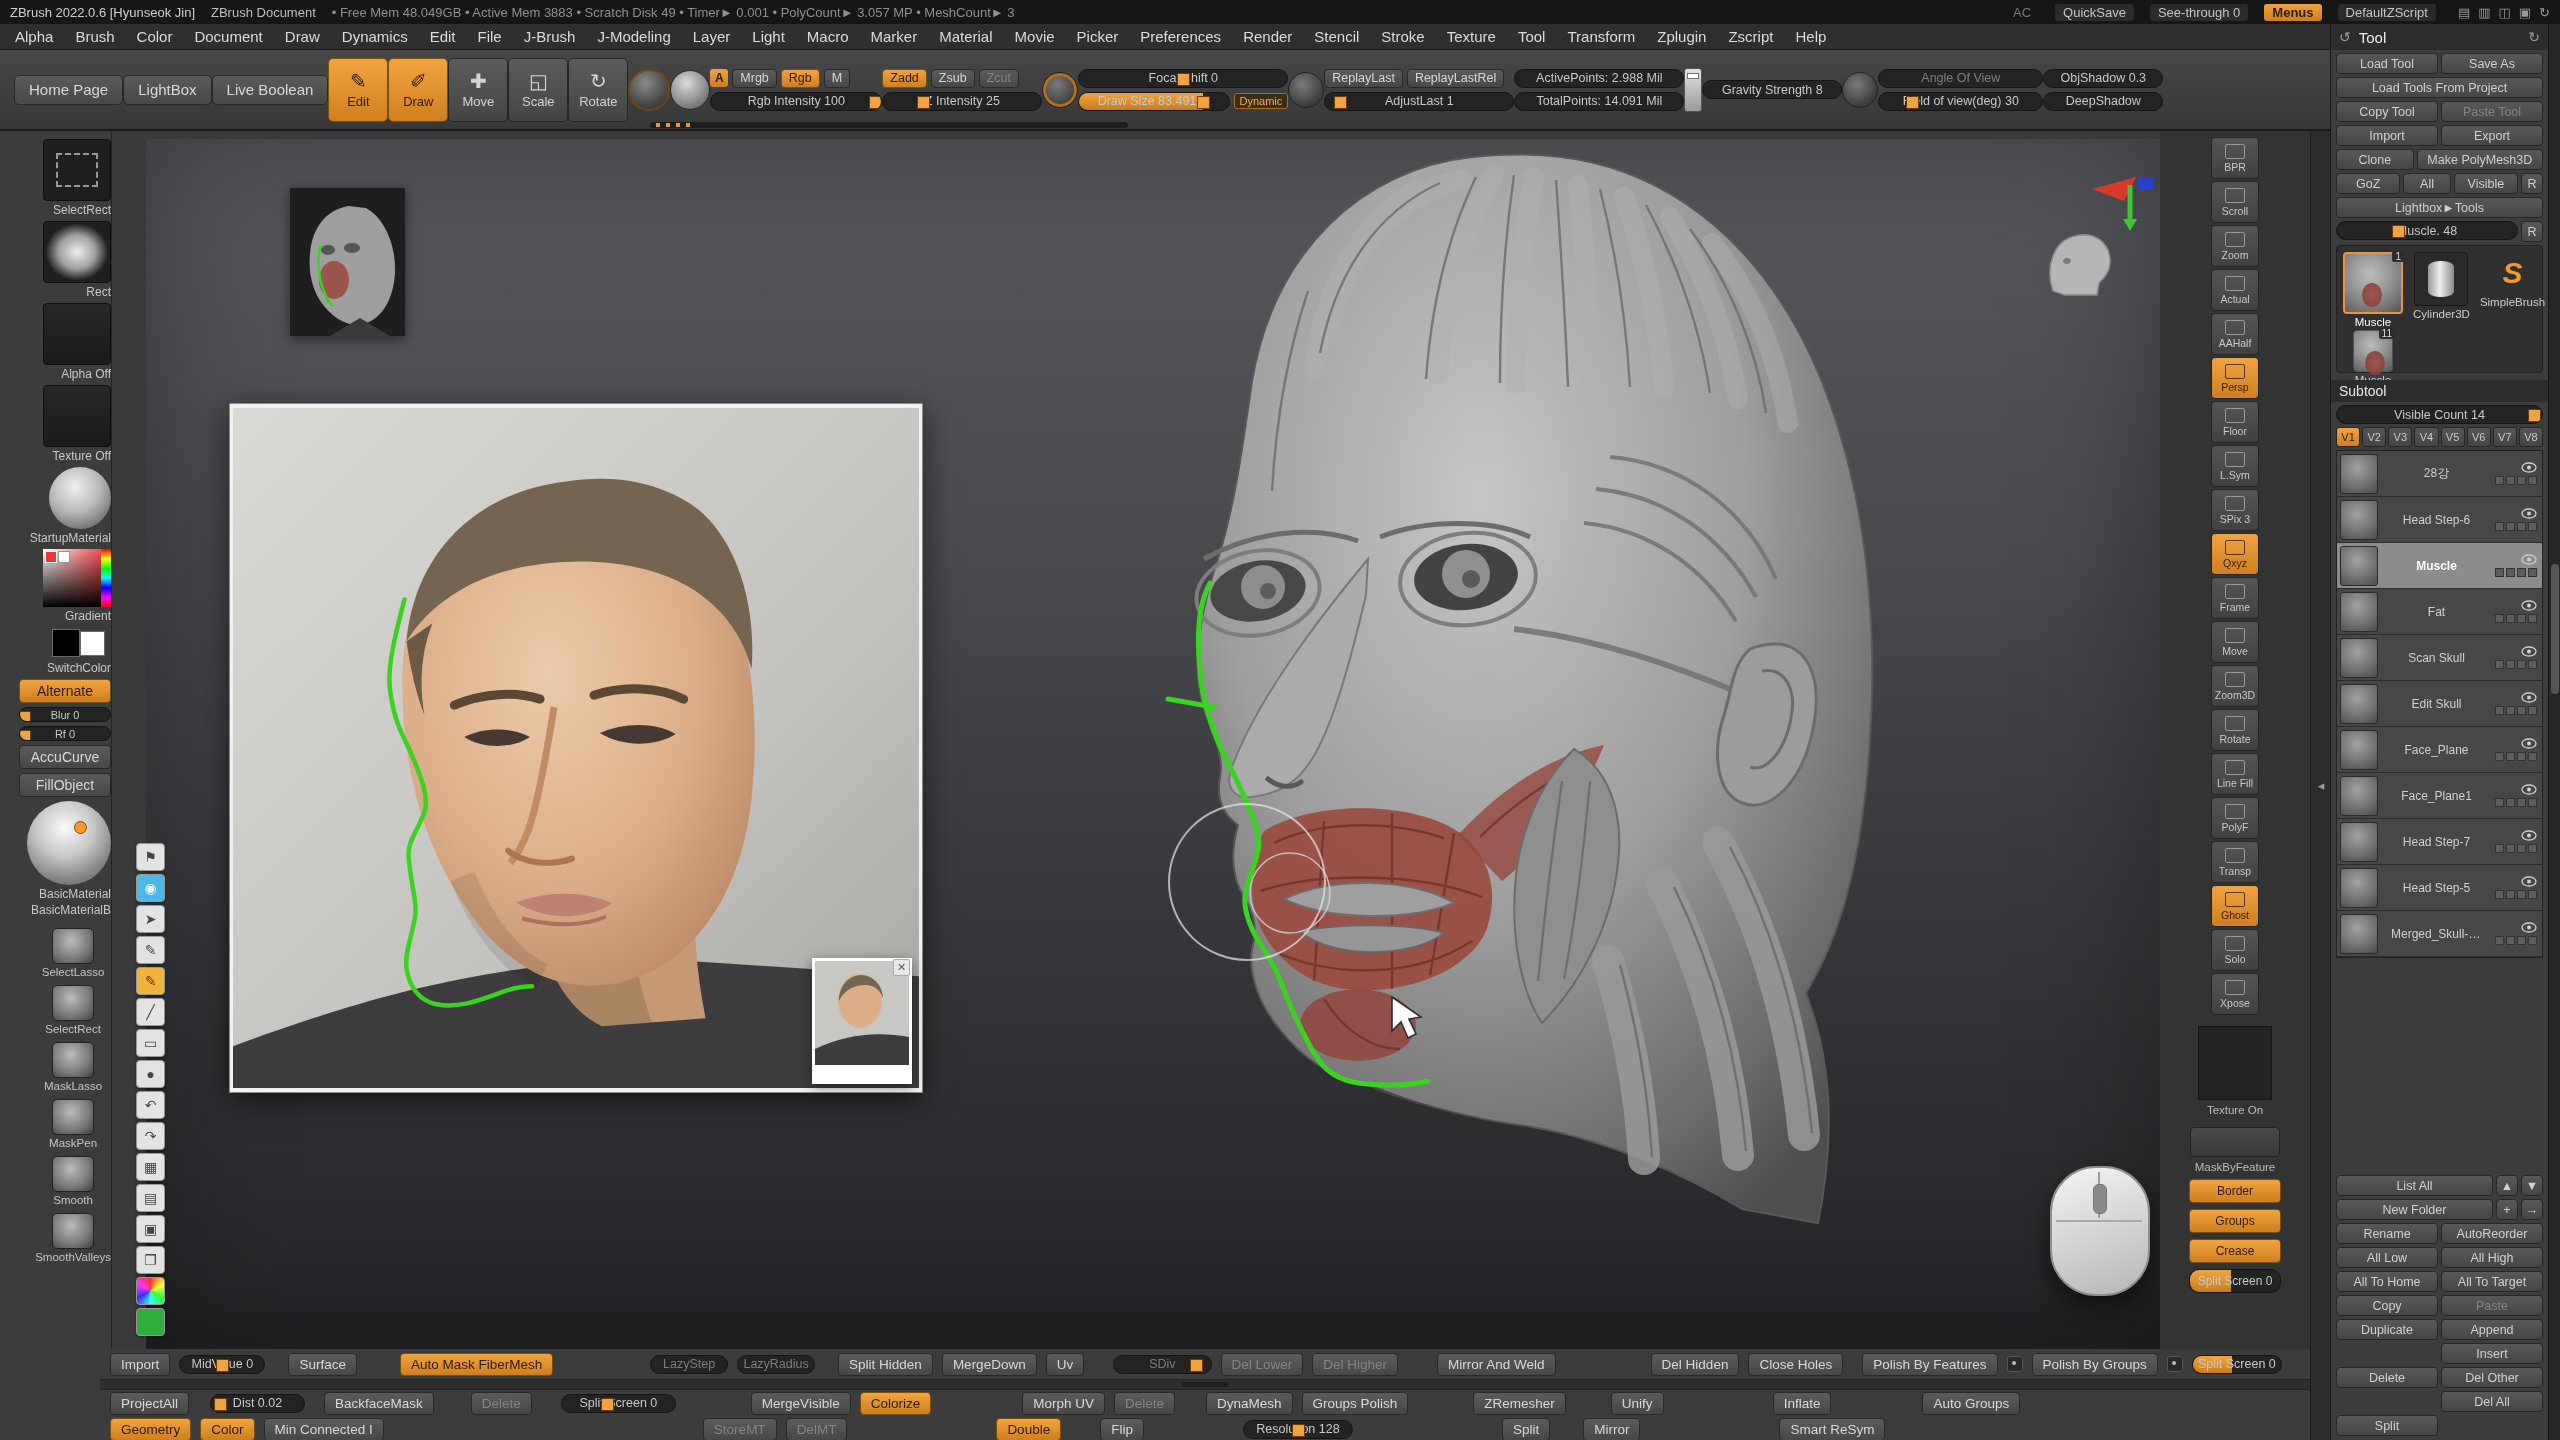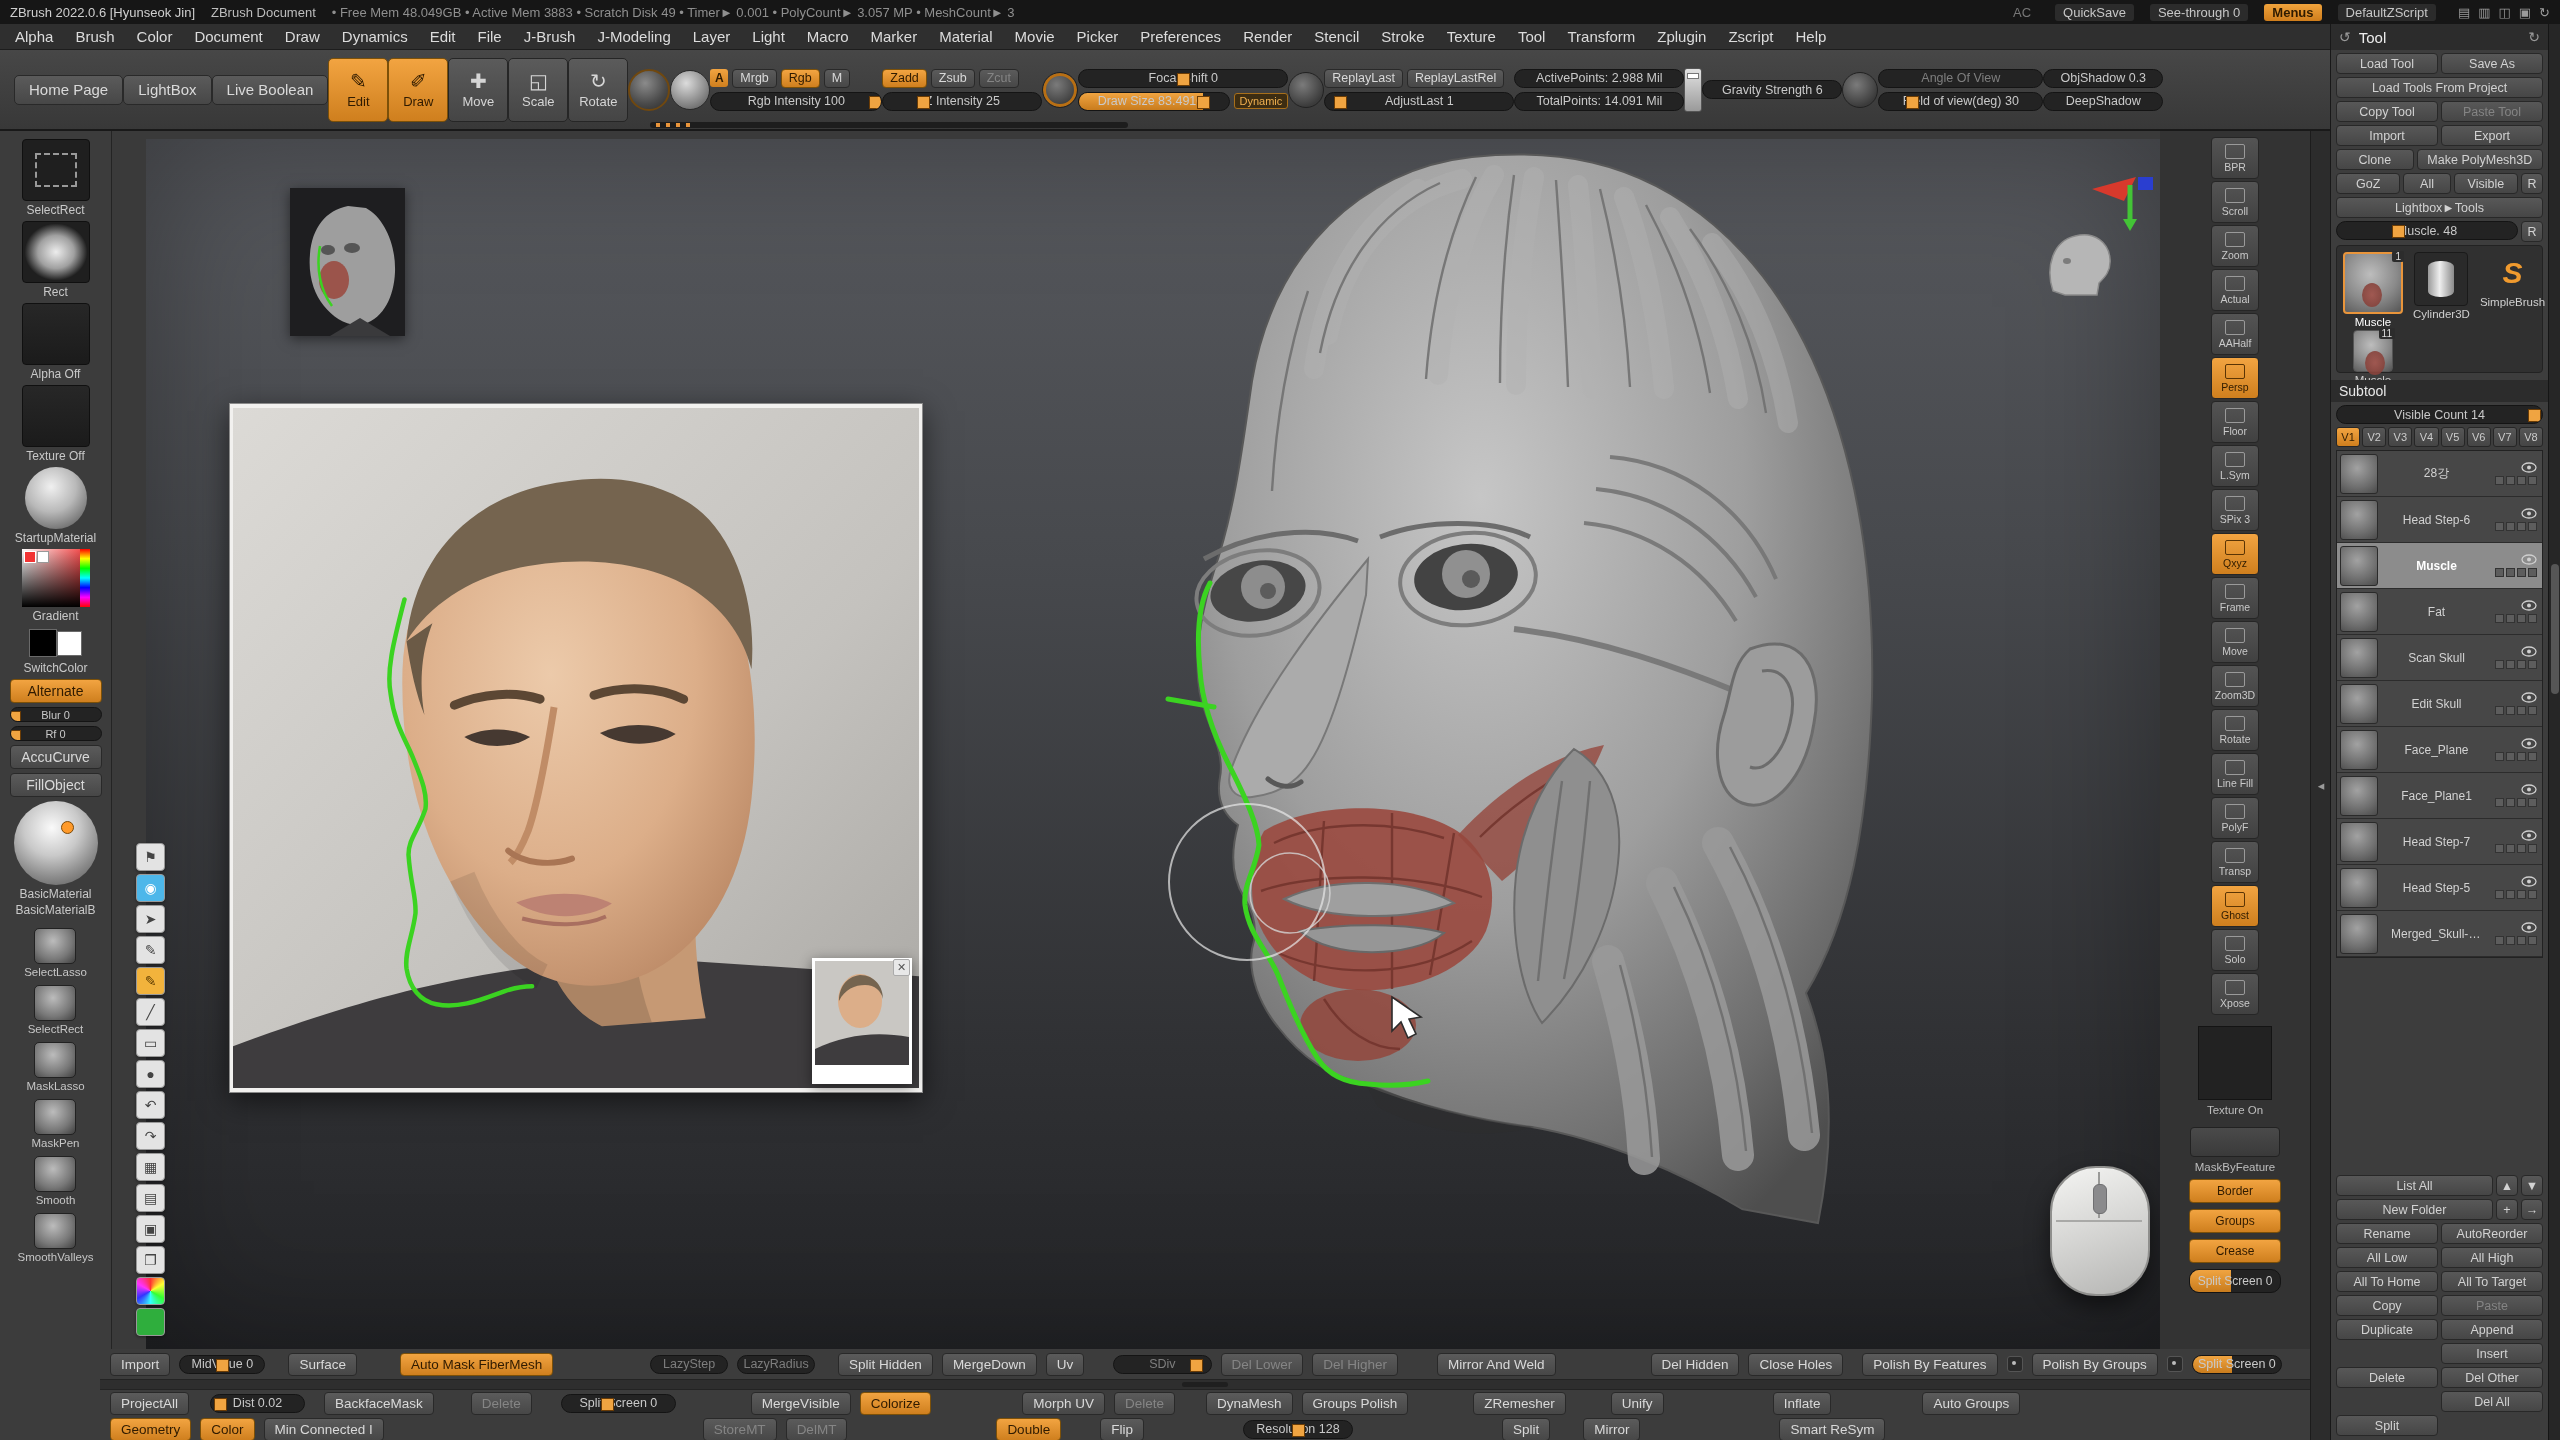--- a/index.html
+++ b/index.html
@@ -57,21 +57,21 @@
     background:radial-gradient(circle at 40% 35%,#7b7b7b,#3b3b3b 72%)}
   .cicon.ring{box-shadow:inset 0 0 0 3px #b86f14}
   .gravity{width:16px;height:42px;border-radius:3px;border:1px solid #555;flex:none;position:relative;
     background:linear-gradient(#e2e2e2,#9a9a9a)}
   .gravity::after{content:"";position:absolute;left:2px;top:4px;width:10px;height:4px;background:#fff;border:1px solid #777}
   .scrub{position:absolute;left:650px;top:72px;width:478px;height:6px;background:#1d1d1d;border-radius:3px}
   .scrub::before{content:"";position:absolute;left:6px;top:1px;width:4px;height:4px;background:#e9953b;
     box-shadow:10px 0 #e9953b,20px 0 #e9953b,30px 0 #e9953b}
   
   .sidebar{position:absolute;left:0;top:131px;width:112px;height:1309px;background:#3c3c3c;border-right:1px solid #242424;
-    display:flex;flex-direction:column;align-items:center;gap:4px;padding-top:8px;box-sizing:border-box}
+    display:flex;flex-direction:column;align-items:flex-end;gap:4px;padding-top:8px;box-sizing:border-box}
   .sb-thumb{width:66px;height:60px;background:#1f1f1f;border:1px solid #101010;border-radius:4px;flex:none}
   .sel-rect{display:flex;align-items:center;justify-content:center}
   .sel-rect .dashed{width:38px;height:30px;border:2px dashed #999}
   .rect-prev{background:radial-gradient(closest-side,#ededed,#a0a0a0 55%,#1f1f1f 95%)}
   .sb-thumb.dark{background:linear-gradient(#272727,#1b1b1b)}
   .sb-label{font-size:12px;color:#c9c9c9;flex:none;margin-top:-2px;white-space:nowrap}
   .sb-sphere{width:62px;height:62px;border-radius:50%;flex:none;
     background:radial-gradient(circle at 42% 32%,#f0f0f0,#b9b9b9 45%,#707070 80%,#4b4b4b)}
   .sb-gradient{position:relative;width:68px;height:58px;flex:none;
     background:linear-gradient(rgba(0,0,0,0),#000),linear-gradient(90deg,#fff,#f23333)}
@@ -334,21 +334,21 @@
       <div class="sl">
           <span>ActivePoints: 2.988 Mil</span>
         </div>
       <div class="sl">
           <span>TotalPoints: 14.091 Mil</span>
         </div>
     </div>
 
     <div class="gravity"></div>
     <div class="sl" style="width:140px">
-        <span>Gravity Strength 6</span>
+        <span>Gravity Strength 8</span>
       </div>
 
     <div class="cicon"></div>
     <div class="grp" style="min-width:165px">
       <div class="sl dim">
           <span>Angle Of View</span>
         </div>
       <div class="sl h" style="--p:20%">
           <span>Field of view(deg) 30</span>
         </div>

